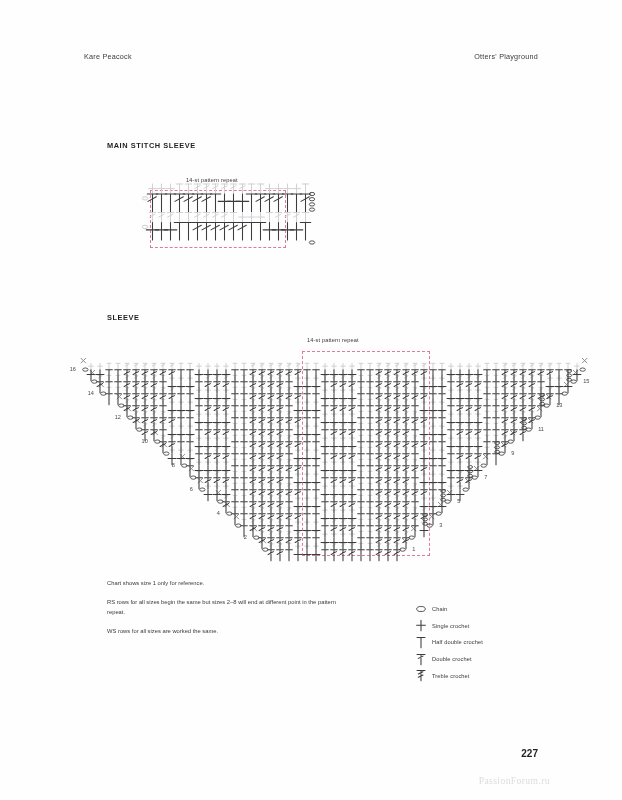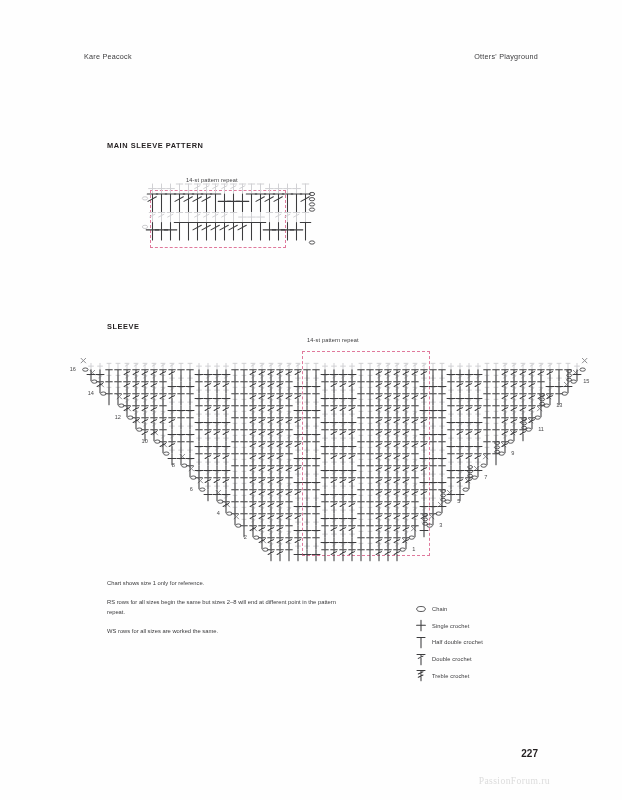--- a/index.html
+++ b/index.html
@@ -39,21 +39,21 @@
   
   .section-title {
     position: absolute;
     left: 107px;
     font-size: 7.4px;
     font-weight: bold;
     letter-spacing: 0.55px;
     color: #231f20;
   }
   #title-main { top: 141px; }
-  #title-sleeve { top: 322px; }
+  #title-sleeve { top: 313px; }
 
   
   .repeat-label {
     position: absolute;
     font-size: 5.6px;
     color: #3a3a3c;
     letter-spacing: 0.15px;
     white-space: nowrap;
   }
   #repeat-label-main { top: 177px; left: 186px; }
@@ -157,21 +157,21 @@
 </head>
 <body>
 
 <div class="page">
 
   <div class="running-head">
     <span>Kare Peacock</span>
     <span>Otters' Playground</span>
   </div>
 
-  <div class="section-title" id="title-main">MAIN SLEEVE PATTERN</div>
+  <div class="section-title" id="title-main">MAIN STITCH SLEEVE</div>
 
   <div class="repeat-label" id="repeat-label-main">14-st pattern repeat</div>
 
   <div class="repeat-box" id="repeat-box-main"></div>
 
   <div class="chart-canvas" id="chart-main">
     <svg width="180" height="80" viewBox="0 0 180 80" aria-hidden="true">
         <g>
           <path d="M14.5 4 L14.5 14.85 M10.594000000000001 8.556999999999999 L18.406 8.556999999999999" class="st-light"></path>
           <path d="M23.5 4 L23.5 14.85 M19.594 8.556999999999999 L27.406 8.556999999999999" class="st-light"></path>

